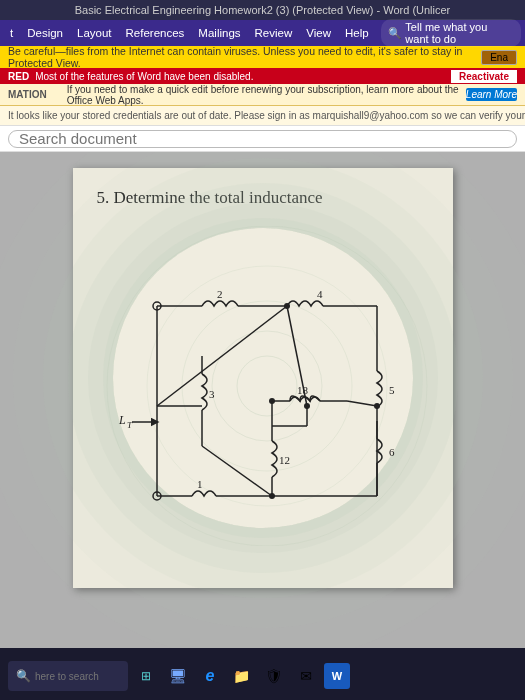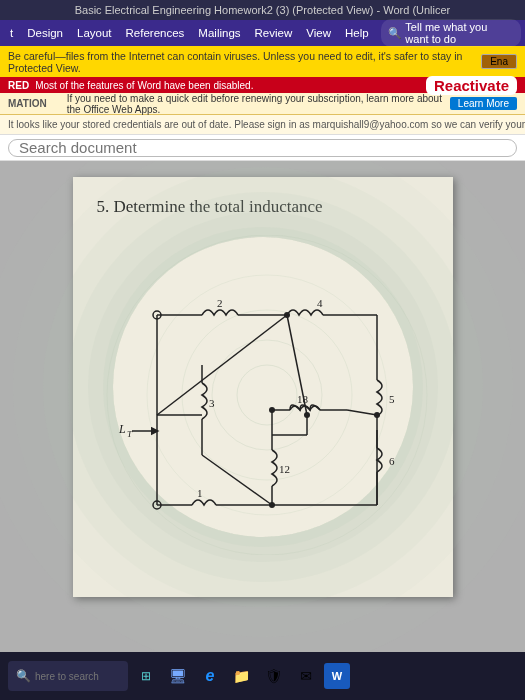--- a/index.html
+++ b/index.html
@@ -45,21 +45,21 @@
     .notif-bar {
       display: flex;
       align-items: center;
       padding: 3px 8px;
       font-size: 11px;
       gap: 6px;
     }
     #notif-virus {
       background: #ffd700;
       color: #333;
-      height: 31px;
+      height: 22px;
       justify-content: space-between;
     }
     #notif-virus .notif-left { display: flex; align-items: center; gap: 4px; }
     #notif-virus .notif-right button {
       background: #a16207;
       border: 1px solid #aaa;
       padding: 1px 8px;
       font-size: 10px;
       cursor: pointer;
       border-radius: 2px;
@@ -71,43 +71,44 @@
       height: 16px;
       justify-content: space-between;
     }
     #notif-red .label { font-weight: bold; font-size: 10px; margin-right: 6px; }
     #notif-red .msg { font-size: 10px; }
     #notif-red button {
       background: #fff;
       color: #c8001a;
       border: none;
       padding: 1px 8px;
-      font-size: 15px;
+      font-size: 10px;
       font-weight: bold;
       cursor: pointer;
-      border-radius: 6px;
+      border-radius: 0;
     }
 
     #notif-info {
       background: #fff4ce;
       color: #333;
       height: 22px;
       justify-content: space-between;
       border-bottom: 1px solid #e0c060;
     }
     #notif-info .msg { font-size: 10px; }
     #notif-info button {
       background: #0078d4;
       color: #fff;
       border: none;
-      padding: 1px 8px;
+      padding: 1px 0;
       font-size: 10px;
       cursor: pointer;
       border-radius: 2px;
       white-space: nowrap;
+      font-style: italic;
     }
 
     #notif-signin {
       background: #fff8e1;
       color: #444;
       height: 20px;
       font-size: 10px;
       border-bottom: 1px solid #ddd;
       overflow: hidden;
       white-space: nowrap;

